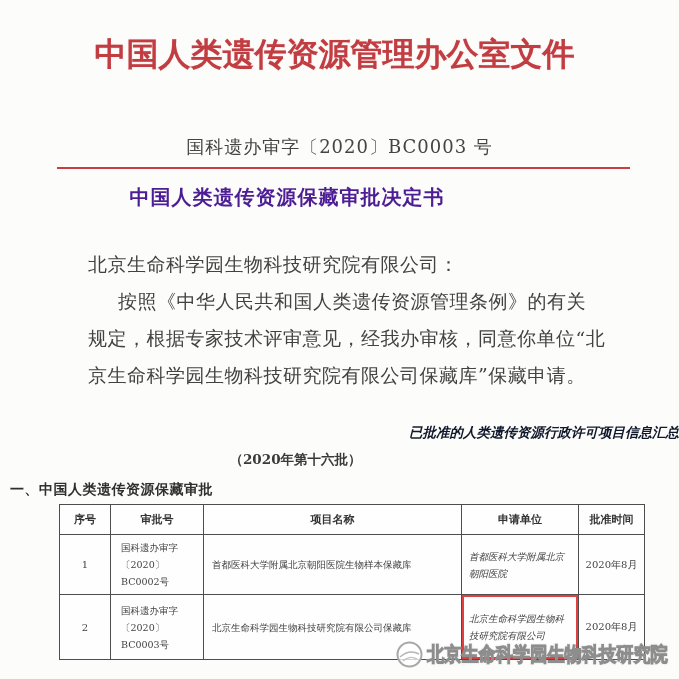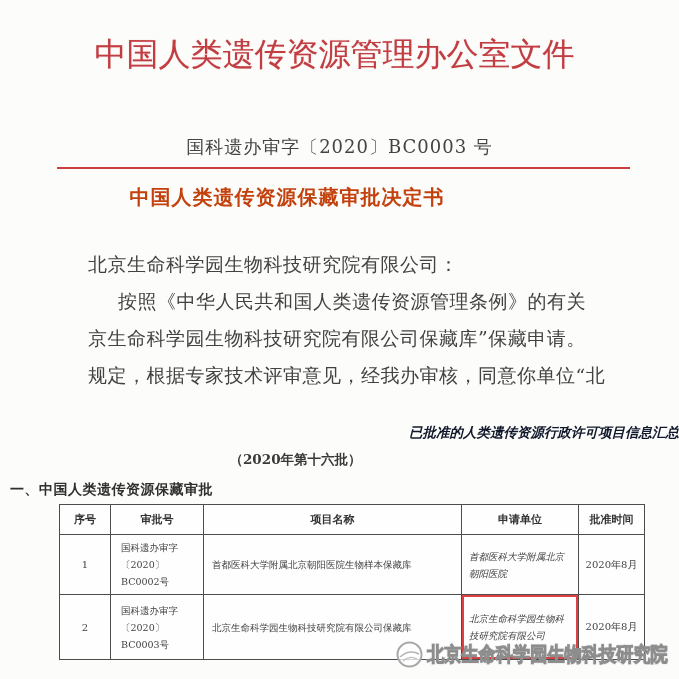--- a/index.html
+++ b/index.html
@@ -7,39 +7,39 @@
     position:relative;
     width:679px;height:679px;
     background:#fcfcfa;
     overflow:hidden;
     font-family:"DejaVu Serif","Liberation Serif",serif;
     color:#3b3b3b;
   }
   .org-title{
     position:absolute;top:33px;left:0;width:669px;
     text-align:center;
-    font-size:32px;font-weight:normal;letter-spacing:0px;
+    font-size:32px;font-weight:bold;letter-spacing:0px;
     color:#c23d42;
     text-shadow:0 0 1px rgba(194,61,66,.35);
     white-space:nowrap;
   }
   .doc-number{
     position:absolute;top:135px;left:0;width:679px;
     text-align:center;
     font-size:18px;color:#444;letter-spacing:1px;
     white-space:nowrap;
   }
   .red-rule{
     position:absolute;top:167px;left:57px;width:573px;height:2px;
     background:#cc3d3d;
   }
   .doc-title{
     position:absolute;top:184px;left:0;width:574px;
     text-align:center;
-    font-size:20px;font-weight:bold;color:#c2410c;letter-spacing:1px;
+    font-size:20px;font-weight:bold;color:#4c1d95;letter-spacing:1px;
     white-space:nowrap;
   }
   .body-block{
     position:absolute;top:246px;left:88px;width:505px;
     font-size:19px;line-height:37px;color:#424242;letter-spacing:.5px;
   }
   .body-line{white-space:nowrap;}
   .body-line.indent{padding-left:30px;}
   .summary-title{
     position:absolute;top:424px;left:0;width:679px;
@@ -111,22 +111,22 @@
   <div class="doc-number">国科遗办审字〔2020〕BC0003 号</div>
 
   <div class="red-rule"></div>
 
   <div class="doc-title">中国人类遗传资源保藏审批决定书</div>
 
   <div class="body-block">
     <div class="body-line">北京生命科学园生物科技研究院有限公司：</div>
     <div id="body-paragraph">
         <div class="body-line indent">按照《中华人民共和国人类遗传资源管理条例》的有关</div>
+        <div class="body-line">规定，根据专家技术评审意见，经我办审核，同意你单位“北</div>
         <div class="body-line">京生命科学园生物科技研究院有限公司保藏库”保藏申请。</div>
-        <div class="body-line">规定，根据专家技术评审意见，经我办审核，同意你单位“北</div>
       </div>
   </div>
 
   <div class="summary-title">已批准的人类遗传资源行政许可项目信息汇总</div>
 
   <div class="summary-subtitle">（2020年第十六批）</div>
 
   <div class="section-heading">一、中国人类遗传资源保藏审批</div>
 
   <table class="approval-table">

